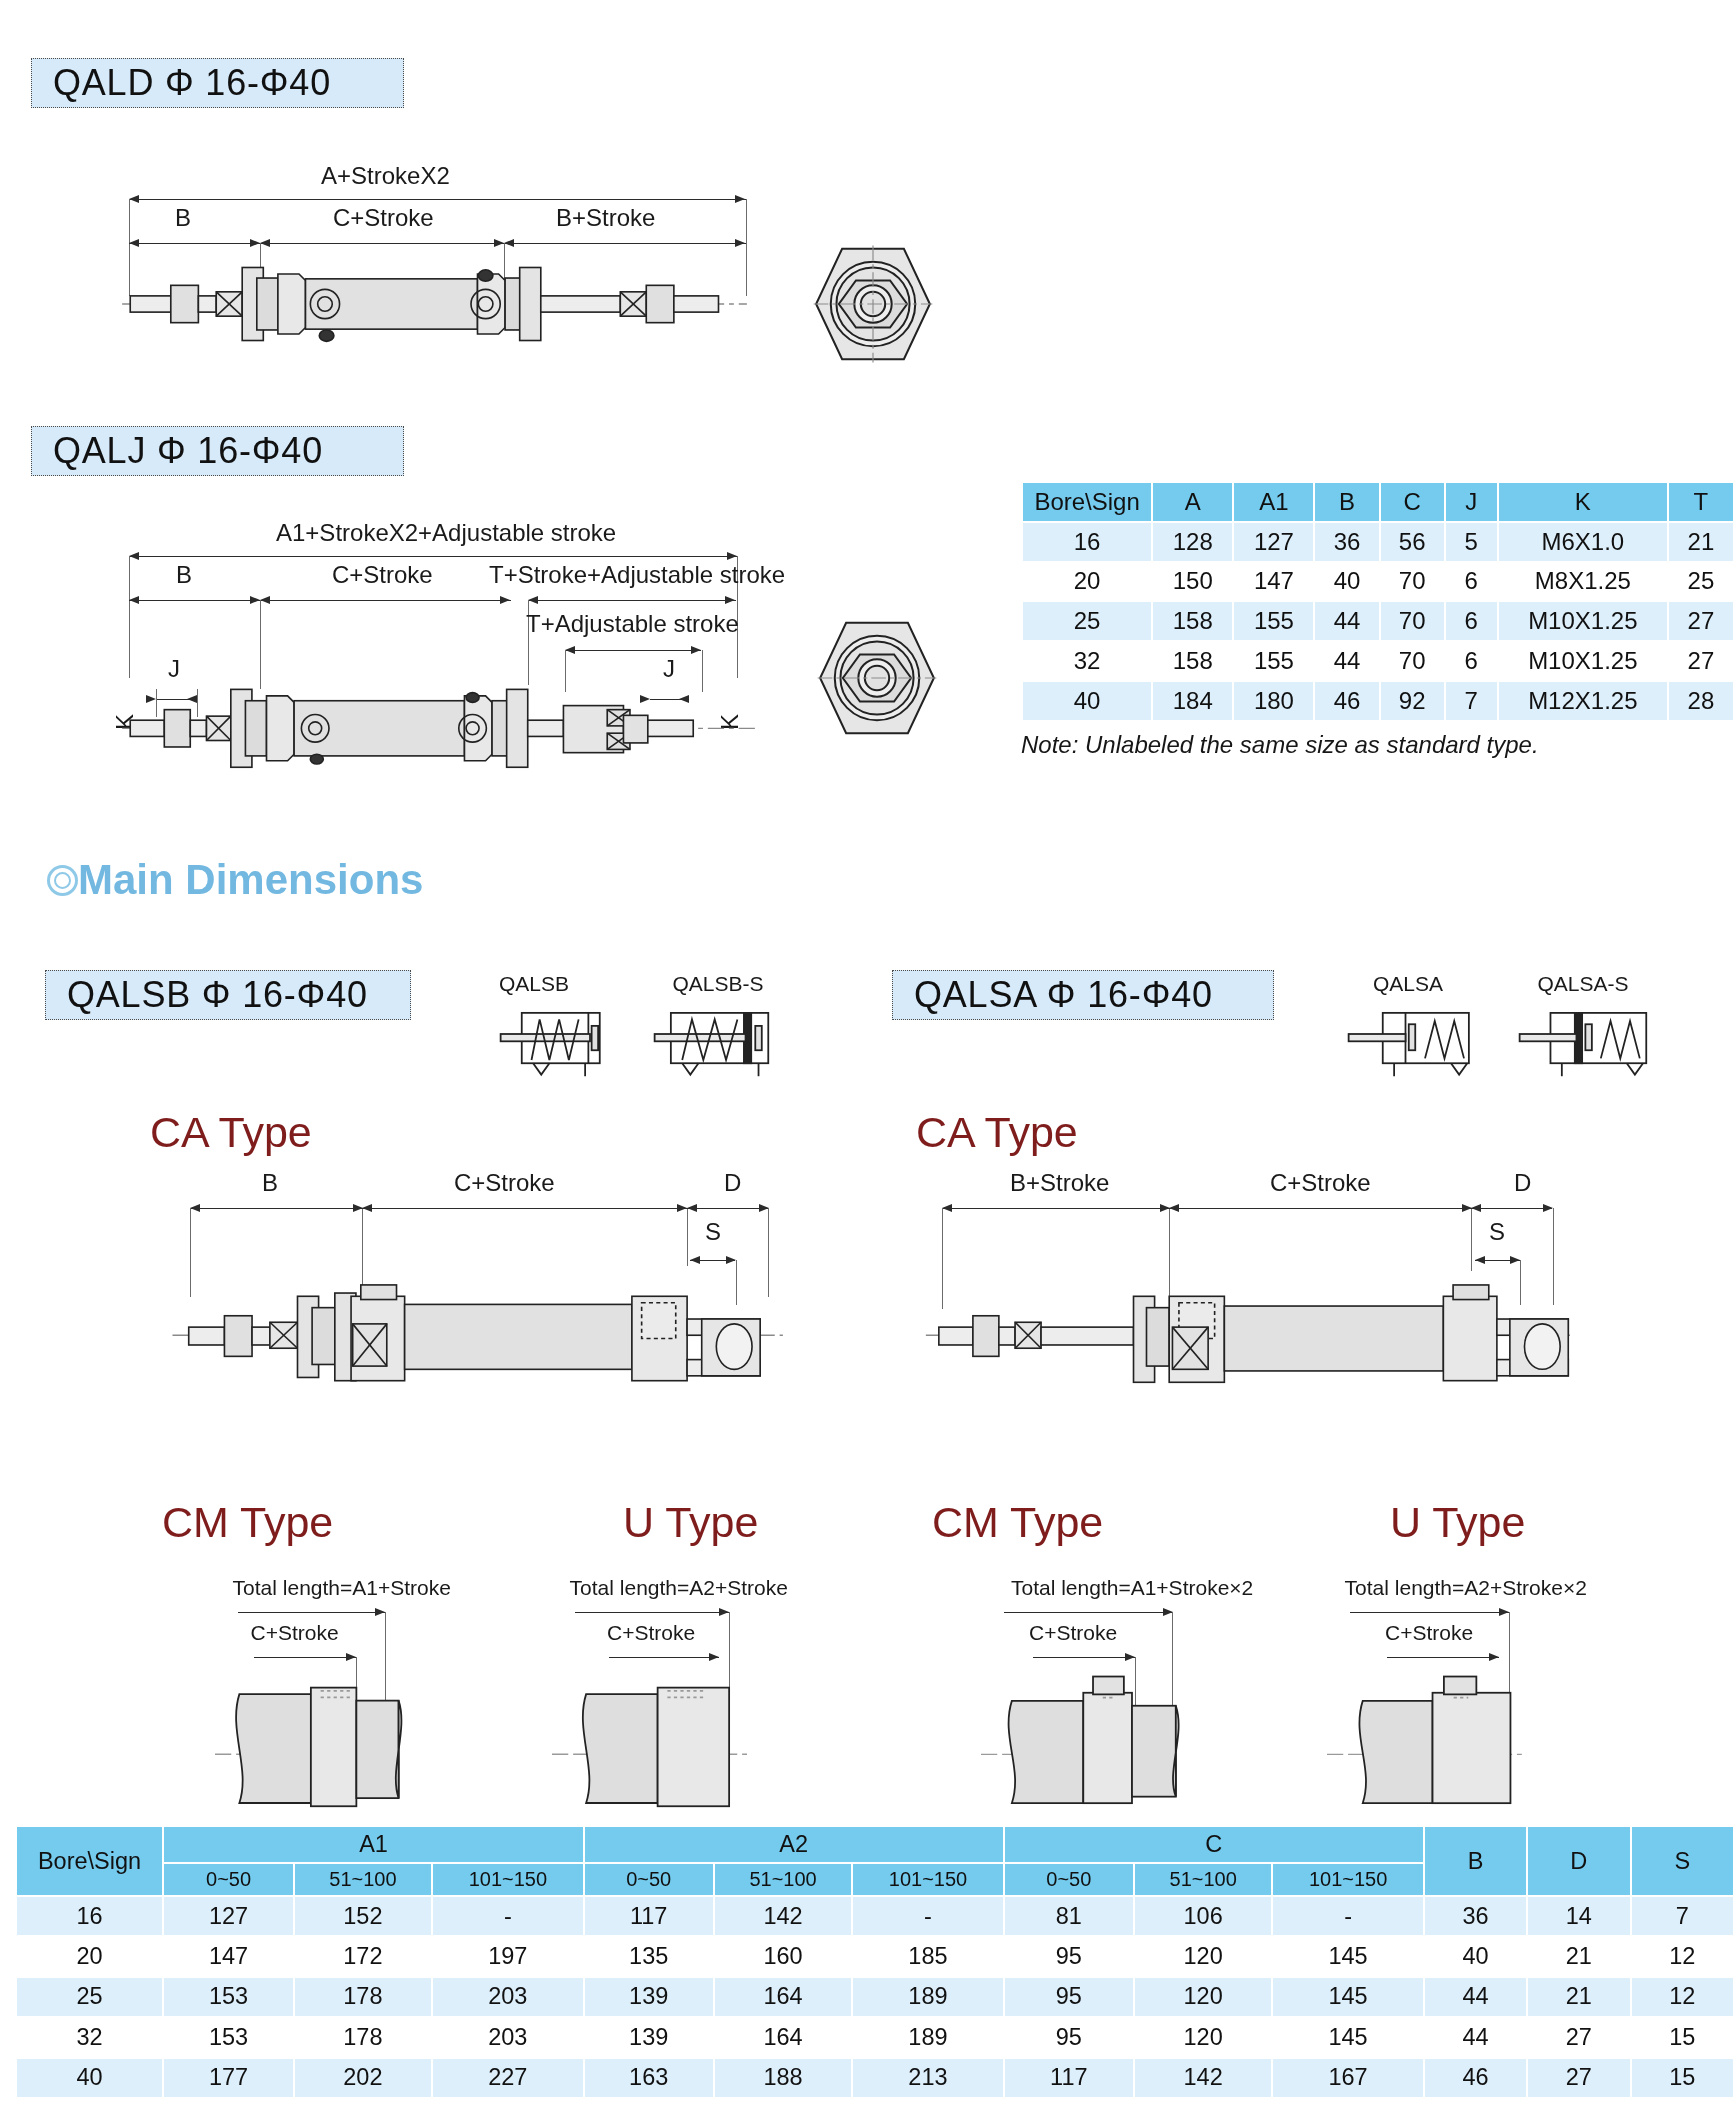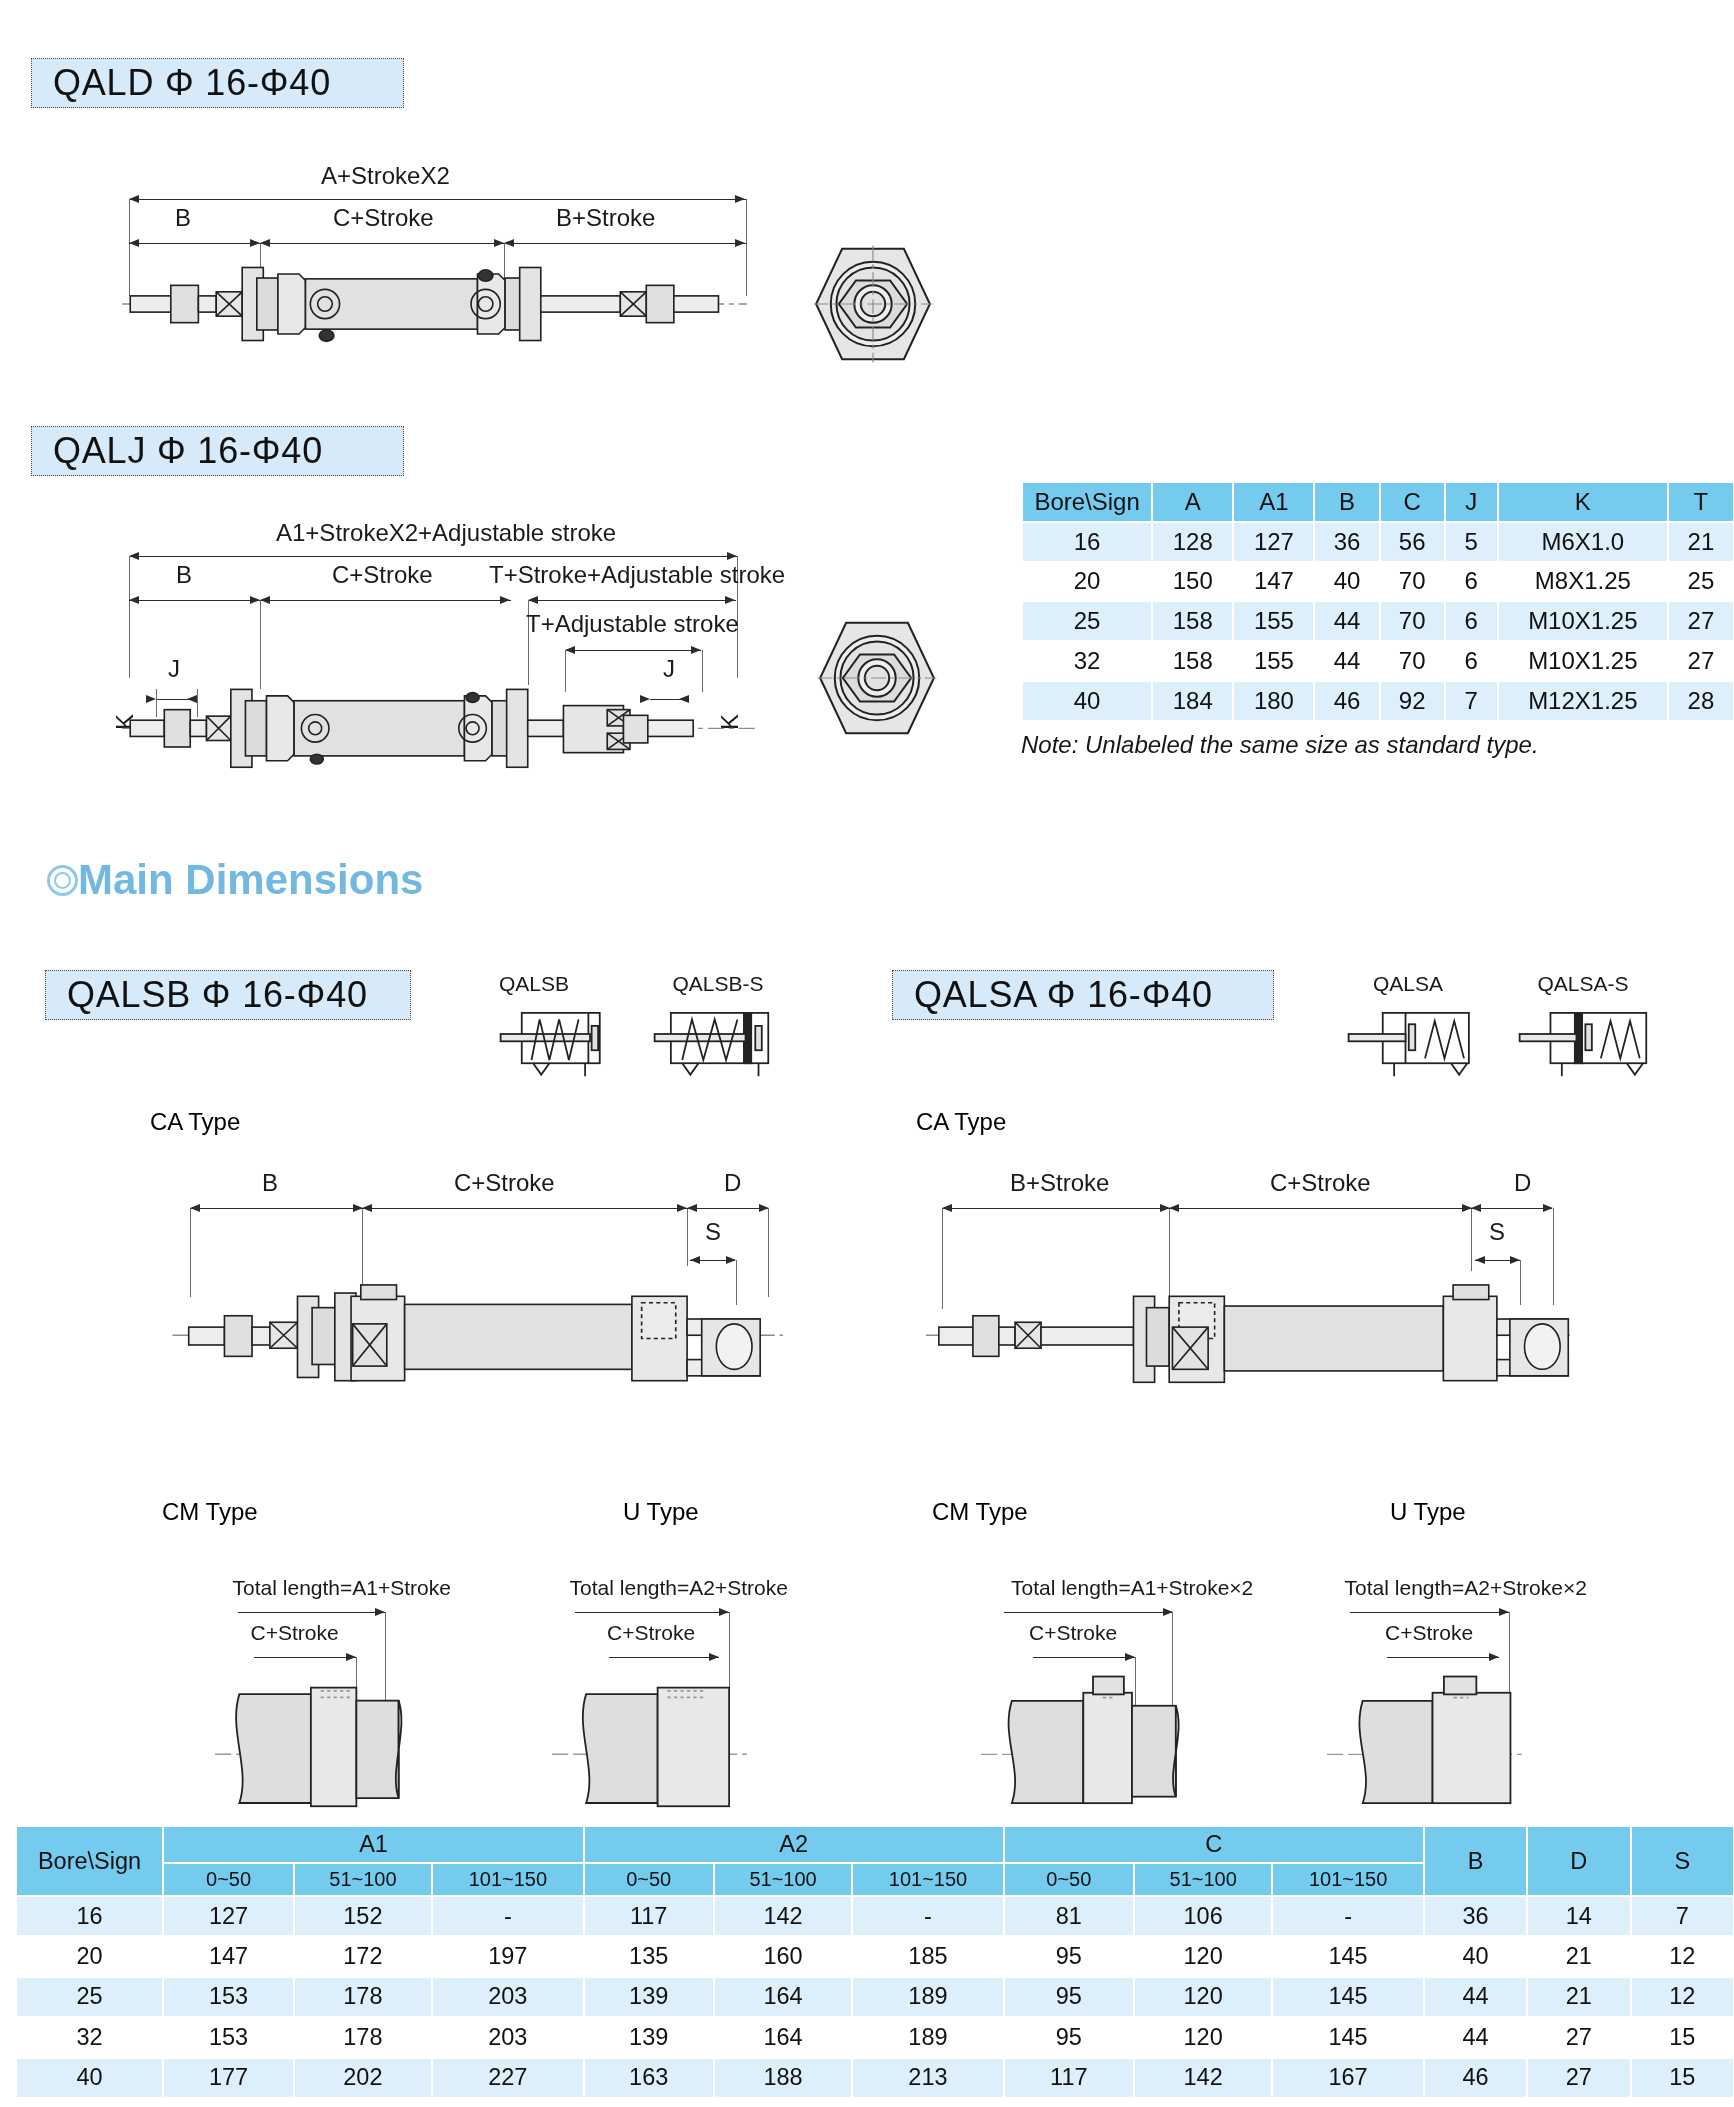--- a/index.html
+++ b/index.html
@@ -27,21 +27,21 @@
     width:31px;height:31px;border:3.2px solid #8fc9e8;border-radius:50%;
     box-sizing:border-box;position:relative;
   }
   .mainhead .ring:after{
     content:"";position:absolute;inset:4px;border:2.4px solid #8fc9e8;border-radius:50%;
   }
 
   
   .lbl{font-size:24px;white-space:nowrap;color:#1a1a1a;}
   .lbl-sm{font-size:21px;white-space:nowrap;color:#1a1a1a;}
-  .typehead{font-size:24px;white-space:nowrap;color:#000000;}
+  .typehead{font-size:43px;white-space:nowrap;color:#7f1d1d;}
   .note{font-size:24px;color:#171717;white-space:nowrap;}
   .symlbl{font-size:21px;white-space:nowrap;color:#1a1a1a;}
   .vlbl{font-size:24px;white-space:nowrap;writing-mode:vertical-rl;transform:rotate(180deg);}
 
   
   table.dt{border-collapse:separate;border-spacing:2.4px;font-size:24px;}
   table.dt th{
     background:#74cbee;color:#111;font-weight:normal;
     text-align:center;padding:4.9px 3.2px;
   }

